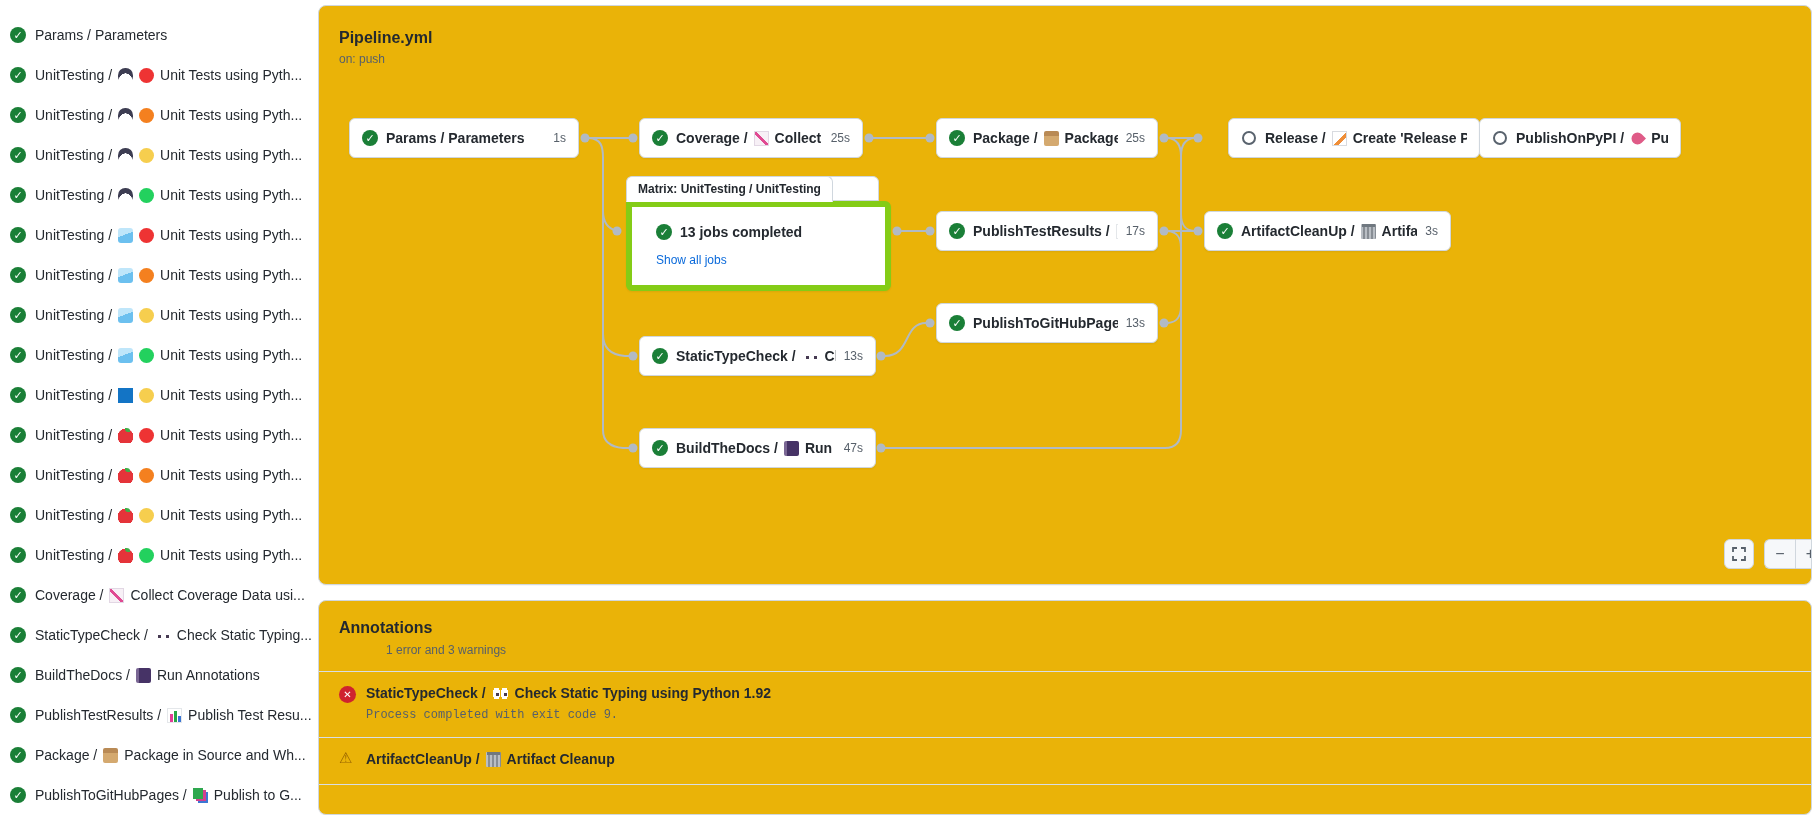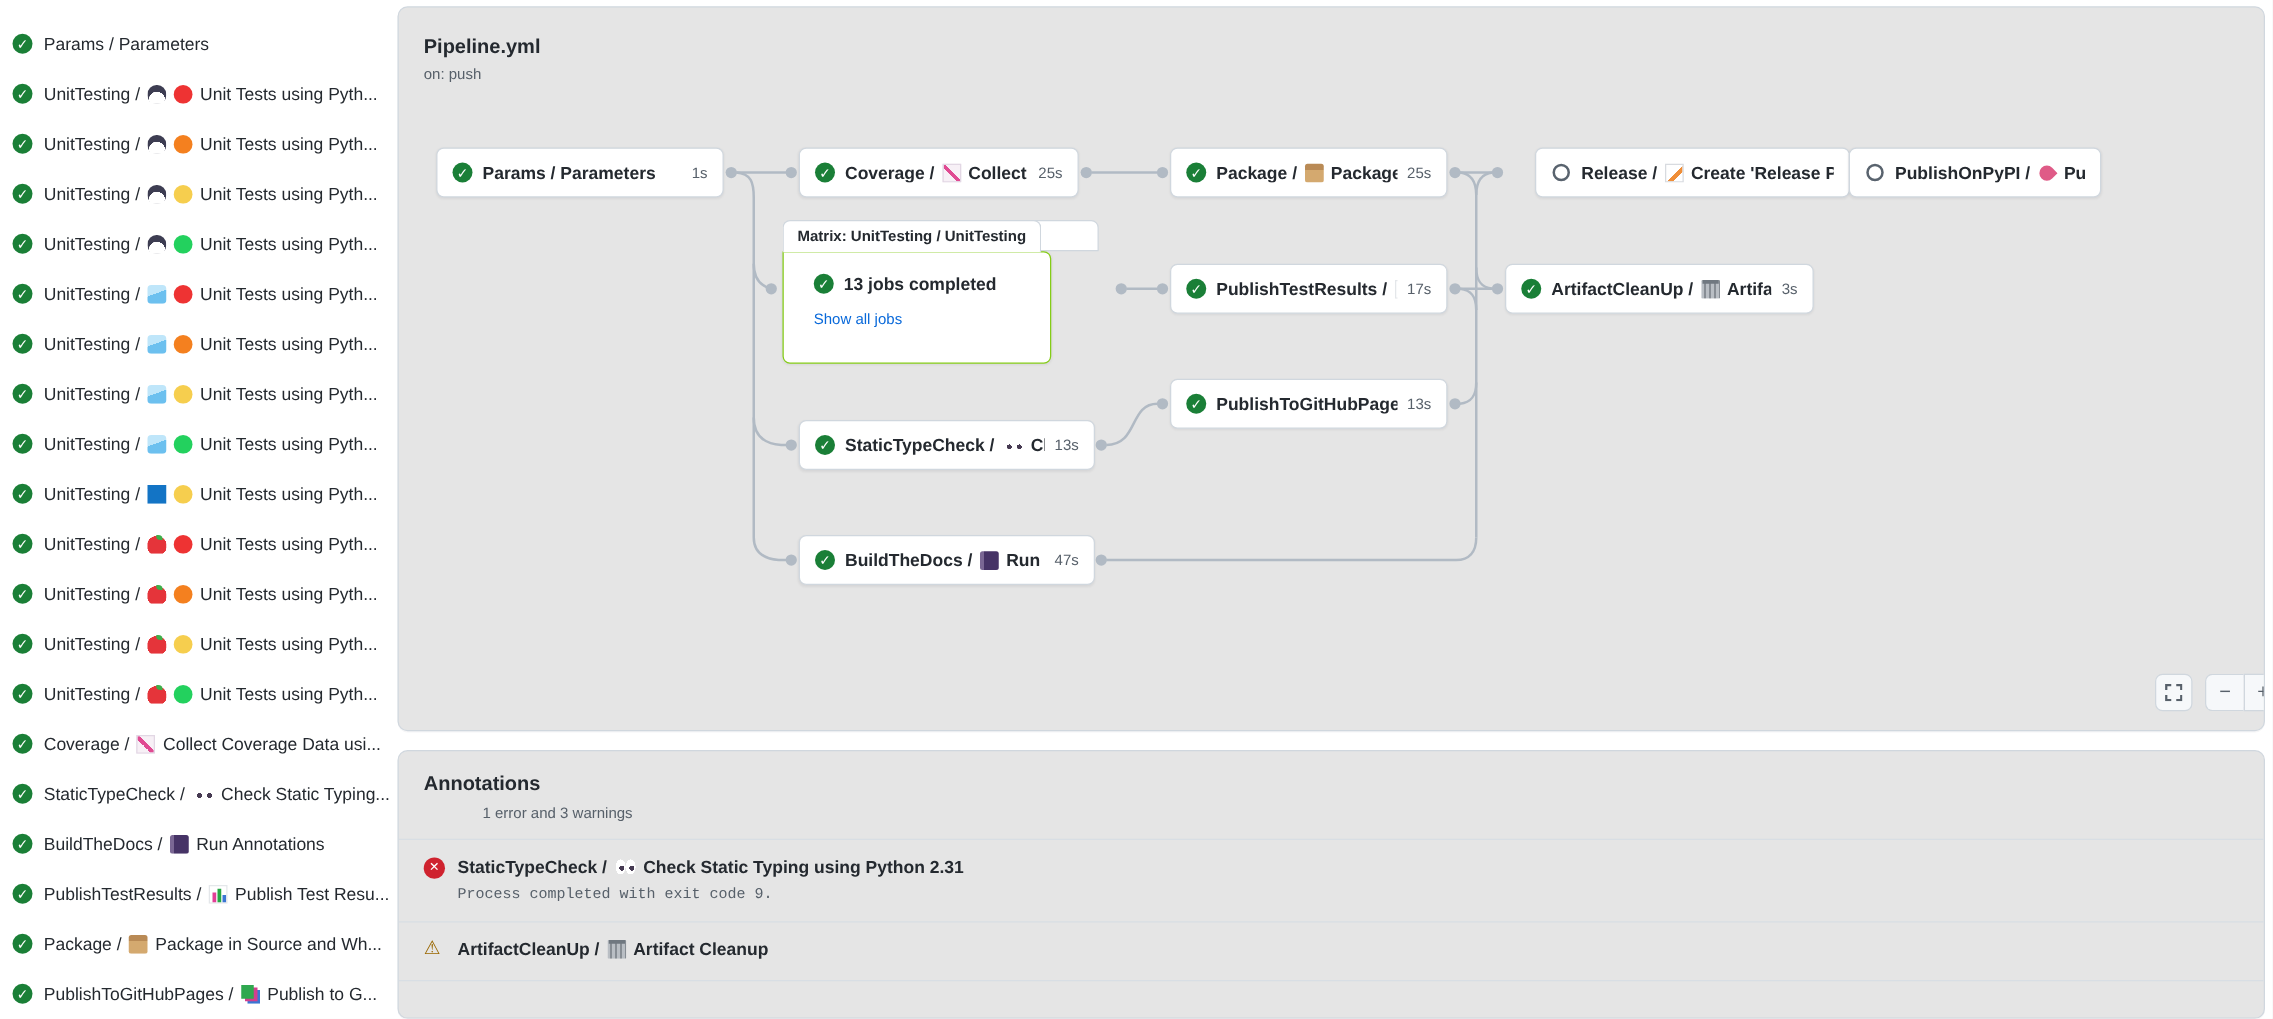--- a/index.html
+++ b/index.html
@@ -58,43 +58,43 @@
   .icon[data-kind="memo-icon"] { border:1px solid #d8dbe0; background:
     linear-gradient(135deg, transparent 52%, #ef8e38 52% 72%, transparent 72%),#fff; }
   .icon[data-kind="rocket-icon"] { background:#df5b87; border-radius:50% 0 50% 50%;
     transform:rotate(45deg) scale(.8); }
   .icon[data-kind="trash-icon"] { border-radius:1px; background:
     linear-gradient(#707880,#707880) 1px 0/13px 3px no-repeat,
     repeating-linear-gradient(90deg,#b9bec4 0 2px,#878d94 2px 4px); }
 
   
   .main { flex:1; padding:5px 6px 0 0; display:flex; flex-direction:column; gap:15px; }
-  .card { background:#e5e5e5; border:1px solid #d0d7de; border-radius:8px;
+  .card { background:#eab308; border:1px solid #d0d7de; border-radius:8px;
     box-shadow:0 1px 0 rgba(31,35,40,.04); }
   .graph-card { position:relative; width:1494px; height:580px; overflow:hidden; }
   .graph-header { position:absolute; left:20px; top:23px; }
   .graph-title { font-size:16px; font-weight:700; }
   .graph-trigger { font-size:12px; color:#57606a; margin-top:5px; }
   .edges { position:absolute; inset:0; }
 
   .node { position:absolute; height:40px; background:#fff; border:1px solid #d0d7de;
     border-radius:6px; box-shadow:0 1px 2px rgba(31,35,40,.07); display:flex;
     align-items:center; gap:8px; padding:0 12px; cursor:pointer; overflow:hidden; }
   .node-label { display:flex; align-items:center; gap:6px; font-size:14px; font-weight:600;
     white-space:nowrap; overflow:hidden; }
   .node-duration { margin-left:auto; font-size:12px; color:#57606a; flex:none; }
 
   .matrix-tab-ghost { position:absolute; left:495px; top:170px; width:65px; height:25px;
     background:#fff; border:1px solid #d0d7de; border-radius:6px 6px 0 0; }
   .matrix-tab { position:absolute; left:307px; top:170px; height:26px; background:#fff;
     border:1px solid #d0d7de; border-bottom:1px solid #fff; border-radius:6px 6px 0 0;
     padding:0 11px; display:flex; align-items:center; font-size:12px; font-weight:700;
     z-index:3; }
-  .matrix-body { position:absolute; left:307px; top:195px; width:215px; height:90px;
-    background:#fff; border:1px solid #84cc16; border-radius:0 6px 6px 6px;
+  .matrix-body { position:absolute; left:307px; top:195px; width:265px; height:90px;
+    background:#fff; border:6px solid #84cc16; border-radius:0 6px 6px 6px;
     box-shadow:0 1px 2px rgba(31,35,40,.07); padding:17px 0 0 24px; z-index:2; }
   .matrix-status { display:flex; align-items:center; gap:8px; font-size:14px; font-weight:600; }
   .matrix-link { display:inline-block; margin-top:13px; font-size:12px; color:#0969da; cursor:pointer; }
 
   .zoom-controls { position:absolute; left:1405px; top:533px; display:flex; gap:10px; }
   .zoom-btn { height:30px; background:#f6f8fa; border:1px solid #d0d7de; border-radius:6px;
     display:flex; align-items:center; justify-content:center; color:#57606a; cursor:pointer; }
   .fullscreen-btn { width:30px; }
   .zoom-pair { display:flex; }
   .zoom-pair .zoom-btn { width:31px; font-size:16px; }
@@ -466,21 +466,21 @@
       <div class="ann-title">Annotations</div>
       <div class="ann-summary">1 error and 3 warnings</div>
     </div>
     <div id="ann-list">
         <div class="ann-item">
           <span class="ann-sev" data-severity="error"></span>
           <div>
             <div class="ann-line">
               <span>StaticTypeCheck /</span>
               <span class="icon" data-kind="eyes-icon"></span>
-              <span>Check Static Typing using Python 2.31</span>
+              <span>Check Static Typing using Python 1.92</span>
             </div>
             <div class="ann-msg">Process completed with exit code 9.</div>
           </div>
         </div>
         <div class="ann-item">
           <span class="ann-sev" data-severity="warning"></span>
           <div>
             <div class="ann-line">
               <span>ArtifactCleanUp /</span>
               <span class="icon" data-kind="trash-icon"></span>

